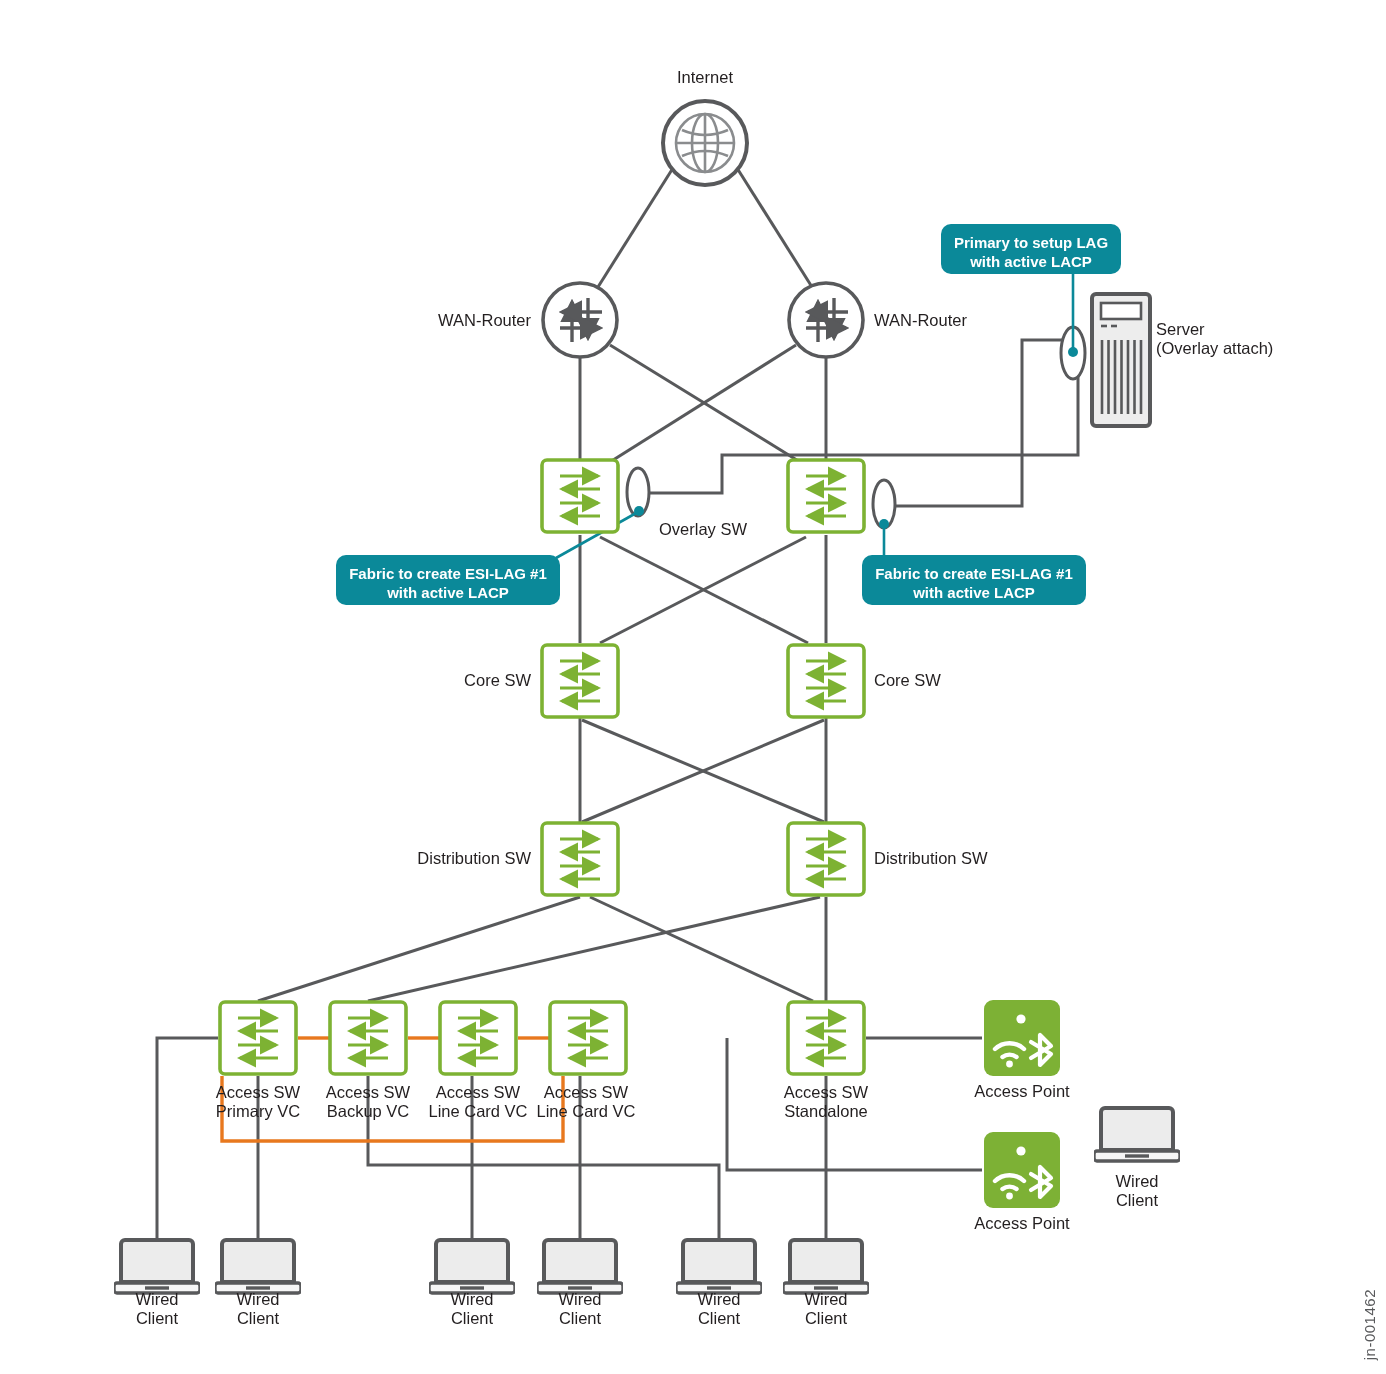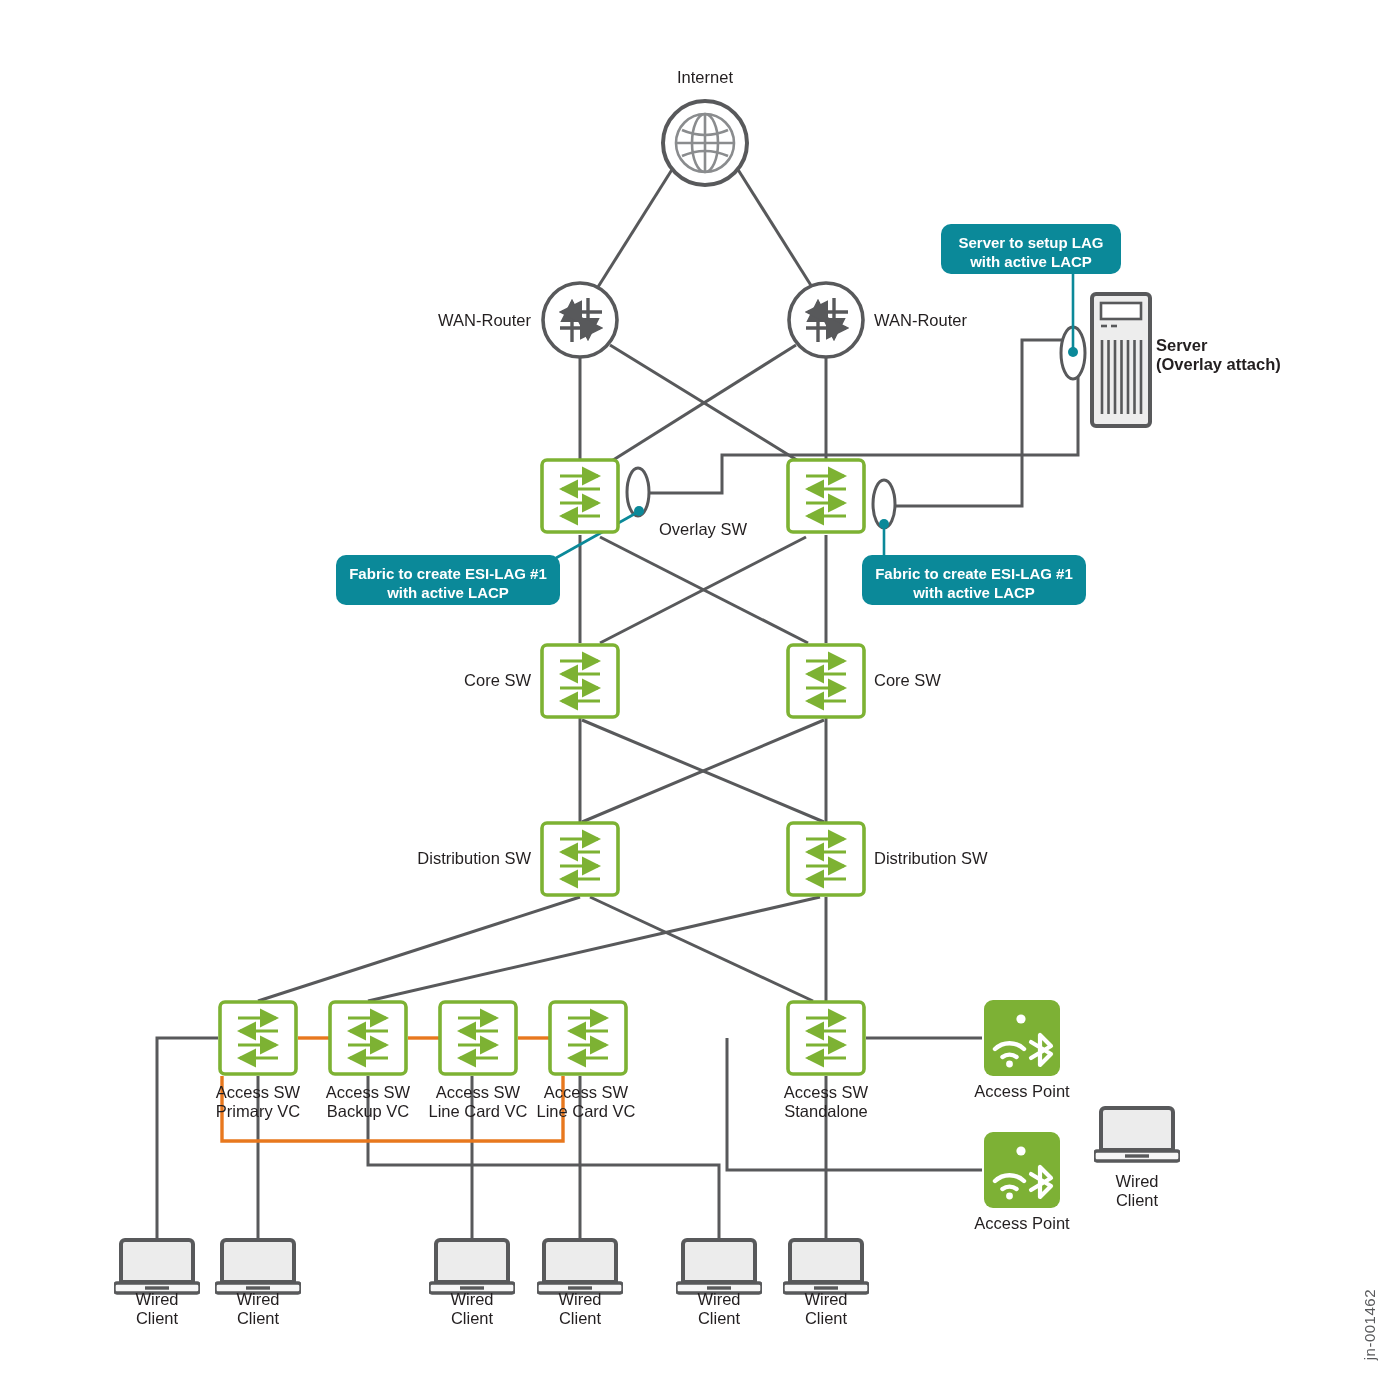--- a/index.html
+++ b/index.html
@@ -202,21 +202,21 @@
   <use href="#sym-laptop" x="215" y="1236" width="86" height="62"></use>
   <use href="#sym-laptop" x="429" y="1236" width="86" height="62"></use>
   <use href="#sym-laptop" x="537" y="1236" width="86" height="62"></use>
   <use href="#sym-laptop" x="676" y="1236" width="86" height="62"></use>
   <use href="#sym-laptop" x="783" y="1236" width="86" height="62"></use>
 </svg>
 
 <div class="lbl c" style="left:705px; top:68px;">Internet</div>
 <div class="lbl r" style="left:531px; top:311px;">WAN-Router</div>
 <div class="lbl" style="left:874px; top:311px;">WAN-Router</div>
-<div class="lbl" style="left:1156px; top:336px;font-weight:bold;">Server
+<div class="lbl" style="left:1156px; top:320px;">Server
 (Overlay attach)</div>
 <div class="lbl" style="left:659px; top:520px;">Overlay SW</div>
 <div class="lbl r" style="left:531px; top:671px;">Core SW</div>
 <div class="lbl" style="left:874px; top:671px;">Core SW</div>
 <div class="lbl r" style="left:531px; top:849px;">Distribution SW</div>
 <div class="lbl" style="left:874px; top:849px;">Distribution SW</div>
 
 <div class="lbl c" style="left:258px; top:1083px;">Access SW
 Primary VC</div>
 <div class="lbl c" style="left:368px; top:1083px;">Access SW
@@ -239,21 +239,21 @@
 Client</div>
 <div class="lbl c" style="left:472px; top:1290px;">Wired
 Client</div>
 <div class="lbl c" style="left:580px; top:1290px;">Wired
 Client</div>
 <div class="lbl c" style="left:719px; top:1290px;">Wired
 Client</div>
 <div class="lbl c" style="left:826px; top:1290px;">Wired
 Client</div>
 
-<div class="callout-txt" style="left:1031px; top:233px;">Server to setup LAG</div>
+<div class="callout-txt" style="left:1031px; top:233px;">Primary to setup LAG</div>
 <div class="callout-txt" style="left:1031px; top:252px;">with active LACP</div>
 
 <div class="callout-txt" style="left:448px; top:564px;">Fabric to create ESI-LAG #1</div>
 <div class="callout-txt" style="left:448px; top:583px;">with active LACP</div>
 
 <div class="callout-txt" style="left:974px; top:564px;">Fabric to create ESI-LAG #1</div>
 <div class="callout-txt" style="left:974px; top:583px;">with active LACP</div>
 
 <div class="wmark">jn-001462</div>
 

